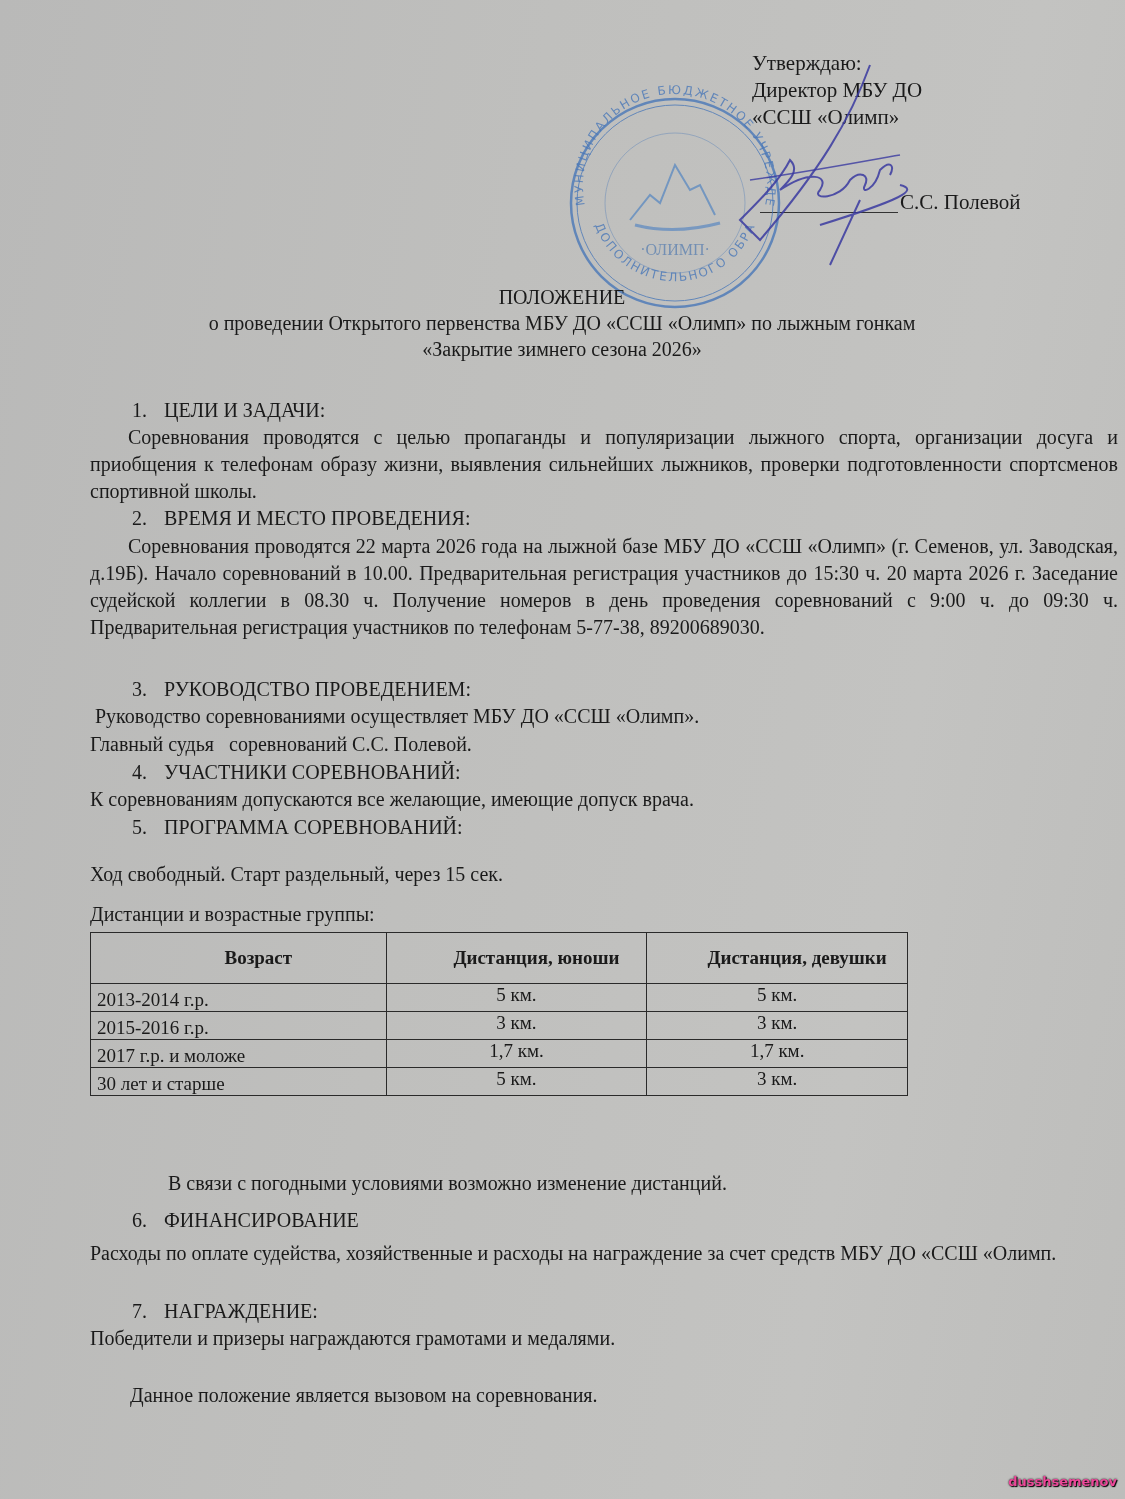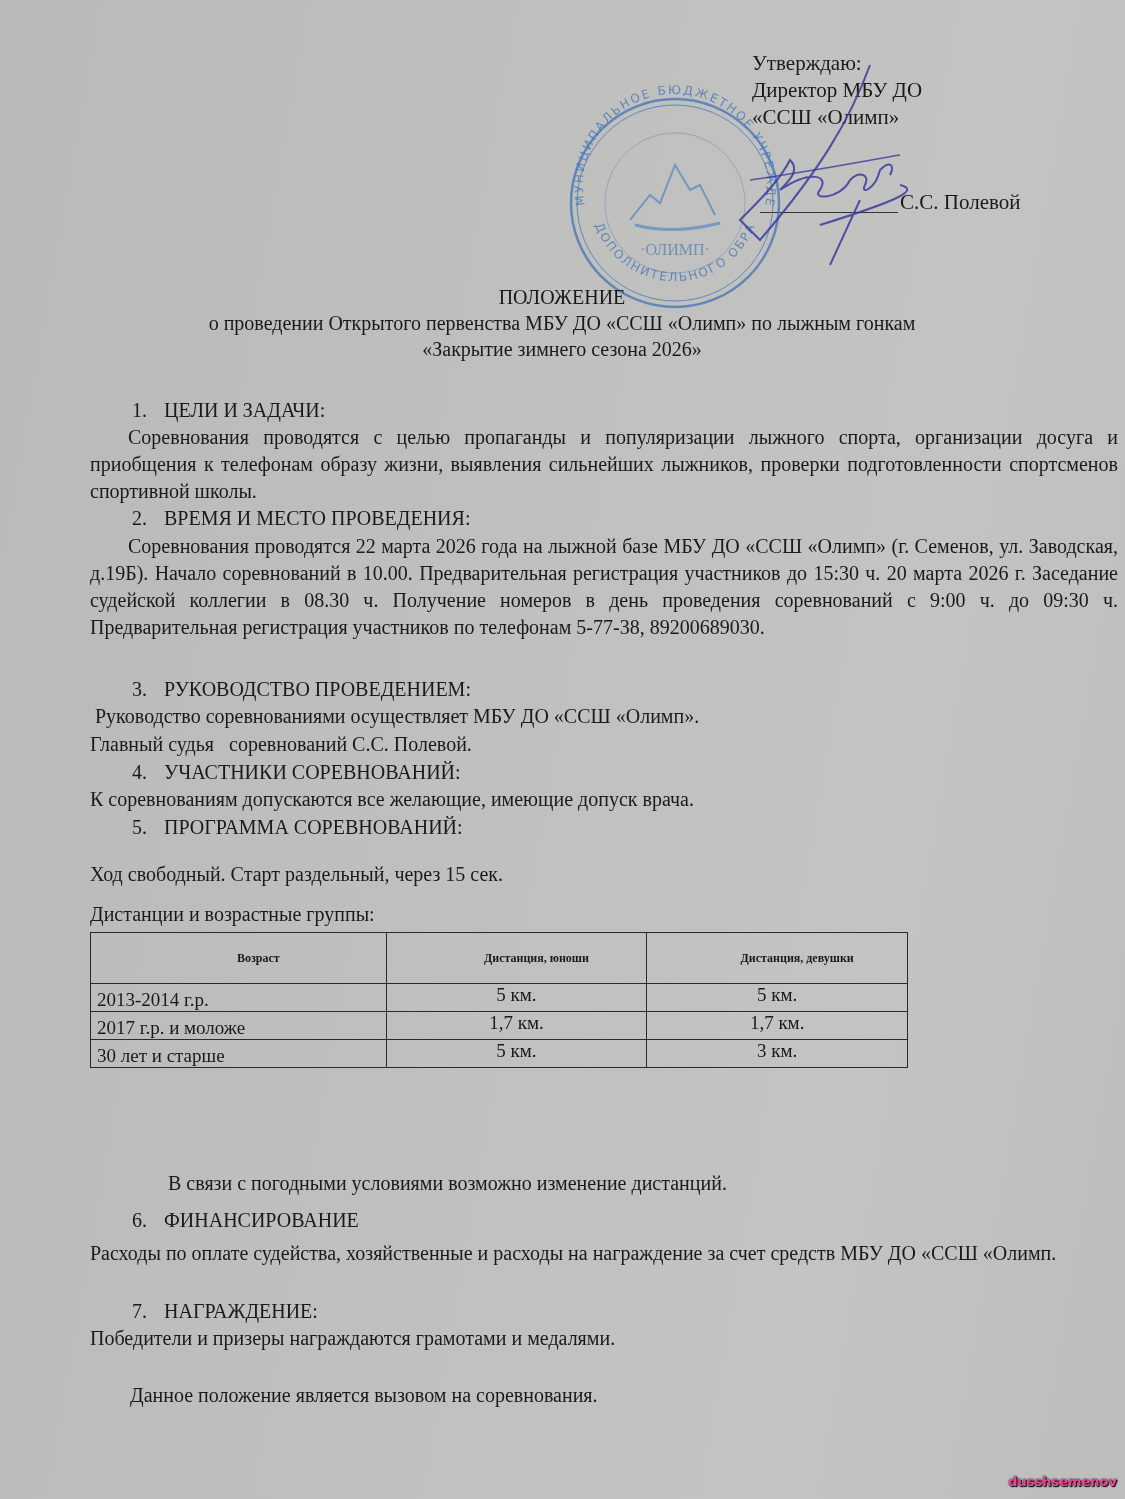--- a/index.html
+++ b/index.html
@@ -26,21 +26,21 @@
   .para { left: 90px; width: 1028px; text-align: justify; text-align-last: left; }
   .para.indent { text-indent: 38px; }
   .para b { font-weight: normal; }
   .line { left: 90px; white-space: nowrap; }
 
   table.dist {
     position: absolute; left: 90px; top: 932px; width: 818px;
     border-collapse: collapse; font-size: 19px;
   }
   table.dist th, table.dist td { border: 1.5px solid #2a2a2a; padding: 0 6px; height: 27px; }
-  table.dist th { height: 50px; font-weight: bold; text-align: center; font-size: 12px; padding-left: 46px; }
+  table.dist th { height: 50px; font-weight: bold; text-align: center; font-size: 19px; padding-left: 46px; }
   table.dist td.age { text-align: left; width: 258px; vertical-align: bottom; }
   table.dist td.val { text-align: center; width: 226px; vertical-align: top; }
   .watermark {
     right: 8px; bottom: 10px; font-family: "DejaVu Sans", sans-serif; font-weight: bold;
     font-size: 13px; color: #ec4899; text-shadow: 0 0 2px #000, 1px 1px 1px #000;
   }
 </style>
 </head>
 <body>
 
@@ -118,20 +118,25 @@
       <th>Дистанция, девушки</th>
     </tr>
   </thead>
   <tbody>
     <tr>
       <td class="age">2013-2014 г.р.</td>
       <td class="val">5 км.</td>
       <td class="val">5 км.</td>
     </tr>
     <tr>
+      <td class="age">2015-2016 г.р.</td>
+      <td class="val">3 км.</td>
+      <td class="val">3 км.</td>
+    </tr>
+    <tr>
       <td class="age">2017 г.р. и моложе</td>
       <td class="val">1,7 км.</td>
       <td class="val">1,7 км.</td>
     </tr>
     <tr>
       <td class="age">30 лет и старше</td>
       <td class="val">5 км.</td>
       <td class="val">3 км.</td>
     </tr>
   </tbody>

